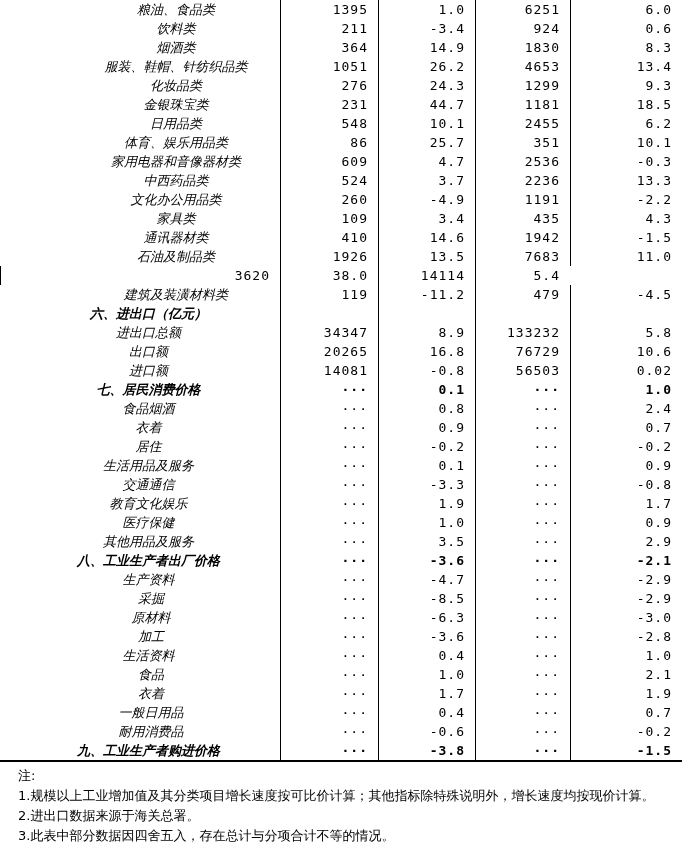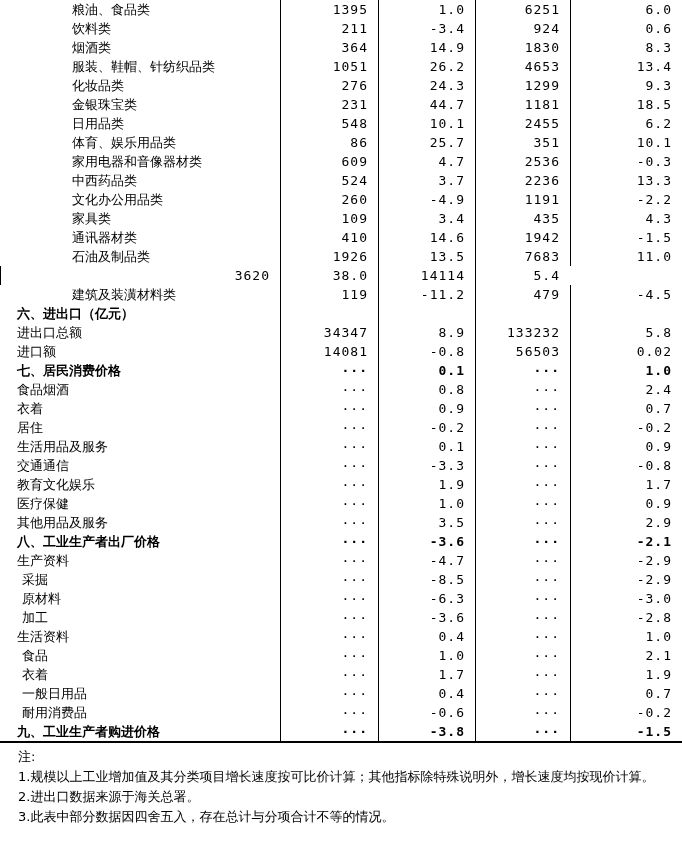--- a/index.html
+++ b/index.html
@@ -22,21 +22,21 @@
     grid-template-columns: 280px 98px 97px 95px 112px;
     height: 19px;
     line-height: 19px;
     box-sizing: border-box;
   }
   .cell {
     box-sizing: border-box;
     overflow: hidden;
     white-space: nowrap;
   }
-  .cell.lab { text-align: left; }
+  .cell.lab { text-align: center; font-style: italic; }
   .ind0 { padding-left: 17px; }
   .ind1 { padding-left: 22px; }
   .ind2 { padding-left: 72px; }
   .cell.val {
     text-align: right;
     padding-right: 10px;
     border-left: 1px solid #000000;
     font-family: "DejaVu Sans Mono", "Liberation Mono", monospace;
     letter-spacing: 1px;
   }
@@ -170,20 +170,27 @@
         <div class="cell val"></div>
         <div class="cell val"></div>
         <div class="cell val last"></div>
       </div>
       <div class="row">
         <div class="cell lab ind0">进出口总额</div>
         <div class="cell val">34347</div>
         <div class="cell val">8.9</div>
         <div class="cell val">133232</div>
         <div class="cell val last">5.8</div>
+      </div>
+      <div class="row">
+        <div class="cell lab ind0">出口额</div>
+        <div class="cell val">20265</div>
+        <div class="cell val">16.8</div>
+        <div class="cell val">76729</div>
+        <div class="cell val last">10.6</div>
       </div>
       <div class="row">
         <div class="cell lab ind0">进口额</div>
         <div class="cell val">14081</div>
         <div class="cell val">-0.8</div>
         <div class="cell val">56503</div>
         <div class="cell val last">0.02</div>
       </div>
       <div class="row bold">
         <div class="cell lab ind0">七、居民消费价格</div>

